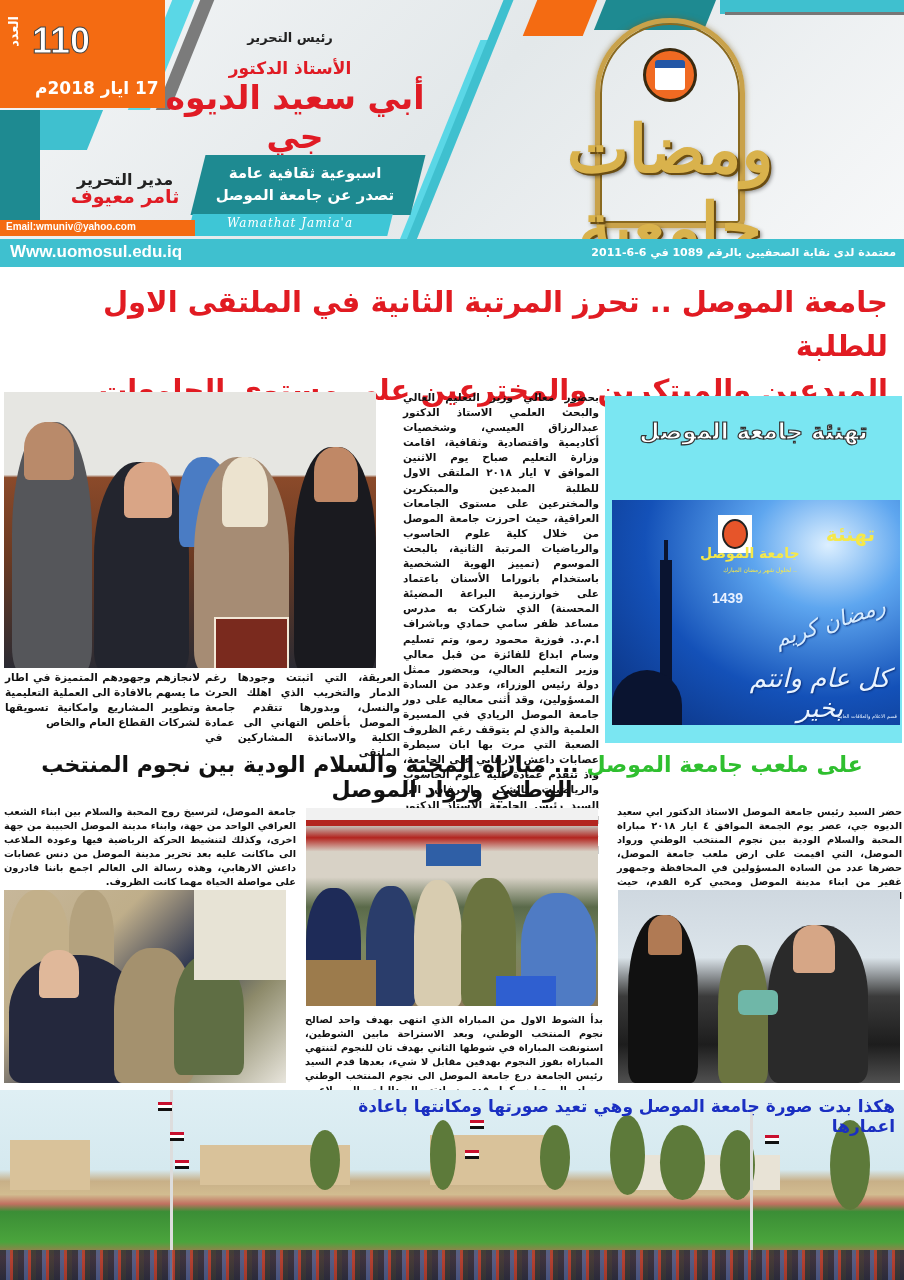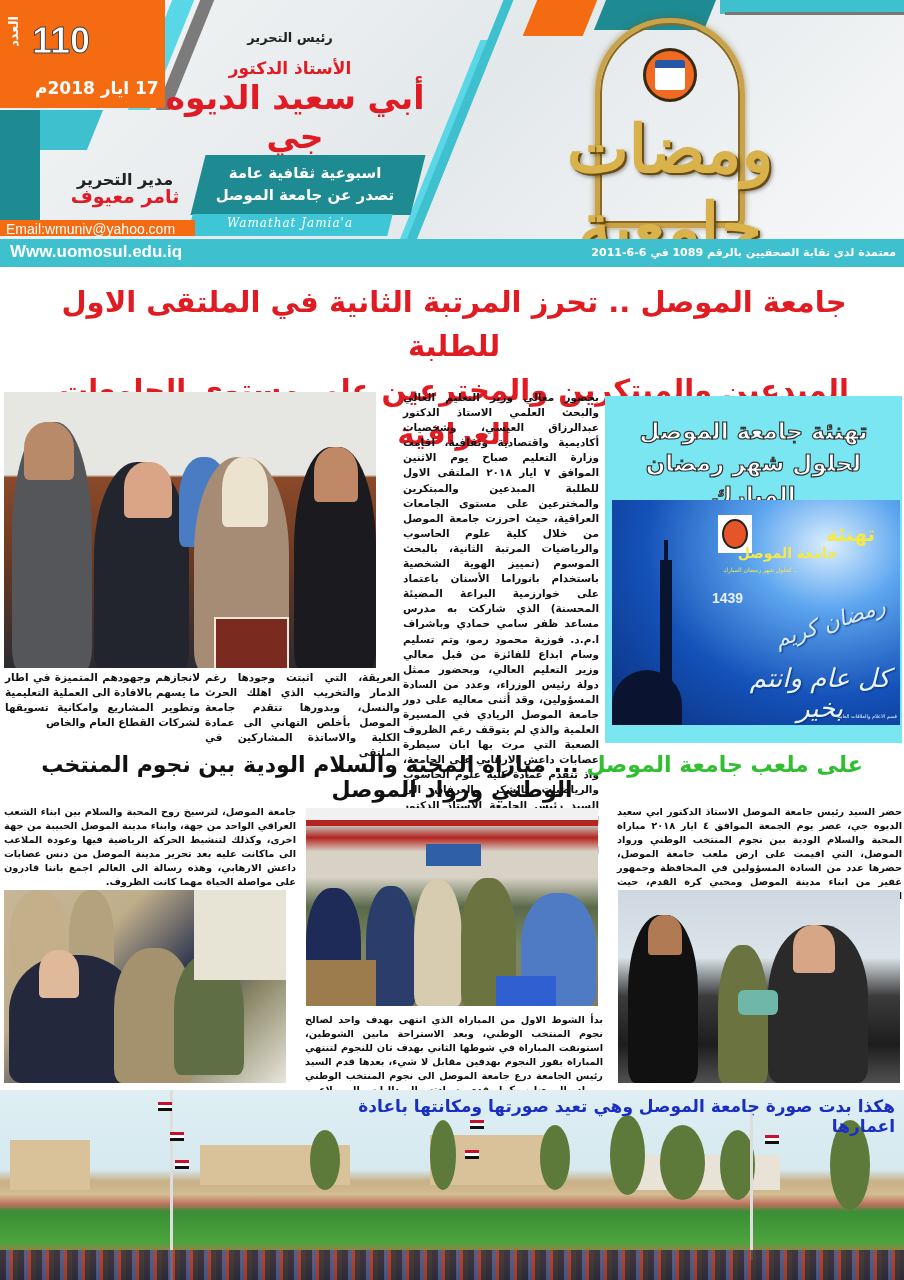--- a/index.html
+++ b/index.html
@@ -16,49 +16,49 @@
   .editor-title { left: 160px; top: 30px; width: 260px; text-align: center; font-size: 13px; font-weight: bold; color: #222; direction: rtl; }
   .editor-prefix { left: 160px; top: 58px; width: 260px; text-align: center; font-size: 17px; font-weight: bold; color: #e01b24; direction: rtl; }
   .editor-name { left: 150px; top: 78px; width: 290px; text-align: center; font-size: 33px; font-weight: bold; color: #e01b24; direction: rtl; }
   .tagline-box { left: 198px; top: 155px; width: 220px; height: 60px; background: #1e8a91; transform: skewX(-14deg); }
   .tagline { left: 205px; top: 162px; width: 200px; text-align: center; color: #fff; font-size: 15px; font-weight: bold; line-height: 22px; direction: rtl; }
   .latin-name-box { left: 190px; top: 214px; width: 200px; height: 22px; background: #3ec6d6; transform: skewX(-14deg); }
   .latin-name { left: 195px; top: 216px; width: 190px; text-align: center; color: #fff; font-family: "DejaVu Serif", serif; font-style: italic; font-size: 12px; letter-spacing: 1px; }
   .mgr-title { left: 60px; top: 170px; width: 130px; text-align: center; font-size: 16px; font-weight: bold; color: #222; direction: rtl; }
   .mgr-name { left: 50px; top: 185px; width: 150px; text-align: center; font-size: 19px; font-weight: bold; color: #e01b24; direction: rtl; }
   .email-bar { left: 0; top: 220px; width: 195px; height: 16px; background: #f46b12; }
-  .email { left: 6px; top: 221px; color: #fff; font-size: 14px; font-weight: normal; font-family: "Liberation Sans", sans-serif; }
+  .email { left: 6px; top: 221px; color: #fff; font-size: 10px; font-weight: bold; font-family: "Liberation Sans", sans-serif; }
 
   
   .logo-arch { left: 595px; top: 18px; width: 150px; height: 210px; border: 5px solid #c9a24a; border-radius: 75px 75px 8px 8px; box-shadow: inset 0 0 0 2px #8a6a20, 0 0 6px rgba(120,90,20,0.6); }
   .logo-seal { left: 643px; top: 48px; width: 54px; height: 54px; border-radius: 50%; background: #f06a22; border: 3px solid #3a2a10; display:flex; align-items:center; justify-content:center; }
   .logo-seal-inner { width: 30px; height: 30px; background: #fff; border-radius: 3px; border-top: 8px solid #2457a6; }
   .logo-title { left: 490px; top: 110px; width: 360px; text-align: center; font-family: "DejaVu Serif", serif; font-size: 66px; font-weight: bold; color: #d9b24c; direction: rtl; text-shadow: 2px 2px 0 #6b4d12, 3px 3px 4px rgba(0,0,0,0.45); letter-spacing: -2px; }
 
   .web-bar { left: 0; top: 239px; width: 904px; height: 28px; background: #3fc0cf; }
   .website { left: 10px; top: 242px; color: #fff; font-family: "Liberation Sans", sans-serif; font-size: 17px; font-weight: bold; }
   .license { left: 560px; top: 246px; width: 336px; text-align: right; color: #fff; font-size: 11px; font-weight: bold; direction: rtl; }
 
   
-  .headline1 { left: 20px; top: 280px; width: 868px; text-align: center; color: #e11b22; font-size: 29px; font-weight: bold; line-height: 44px; direction: rtl; font-family: "DejaVu Sans", sans-serif; }
+  .headline1 { left: 20px; top: 280px; width: 868px; text-align: right; color: #e11b22; font-size: 29px; font-weight: bold; line-height: 44px; direction: rtl; font-family: "DejaVu Sans", sans-serif; }
   .photo { background: #777; overflow: hidden; }
   .photo1 { left: 4px; top: 392px; width: 372px; height: 276px; background: linear-gradient(180deg, #e6e6e2 0%, #e6e6e2 30%, #8b4a2a 31%, #6b3a22 60%, #2b2b33 100%); }
   .p-person { position: absolute; border-radius: 45% 45% 10% 10%; }
   .col-text { font-size: 10.5px; line-height: 15.1px; color: #111; text-align: justify; direction: rtl; font-weight: bold; }
   .story1-col-right { left: 403px; top: 390px; width: 196px; }
   .story1-caption-r { left: 205px; top: 670px; width: 195px; }
   .story1-caption-l { left: 5px; top: 670px; width: 195px; }
 
   .ad-box { left: 605px; top: 396px; width: 297px; height: 347px; background: #7ae6f2; }
   .ad-title { left: 605px; top: 415px; width: 297px; text-align: center; font-size: 23px; font-weight: bold; color: #fff; line-height: 32px; direction: rtl; -webkit-text-stroke: 1.2px #333; }
   .ad-image { left: 612px; top: 500px; width: 288px; height: 225px; background: radial-gradient(ellipse at 75% 20%, #dcefff 0%, #5ea6ef 25%, #1451b8 60%, #0a2f7a 100%); overflow: hidden; }
   .ad-seal { left: 718px; top: 515px; width: 34px; height: 38px; background: #fff; display:flex; align-items:center; justify-content:center; }
   .ad-seal-inner { width: 26px; height: 30px; border-radius: 50%; background: #e6552a; border: 2px solid #222; }
   .ad-congrats { left: 760px; top: 522px; width: 115px; text-align: right; color: #f5e84a; font-size: 20px; font-weight: bold; direction: rtl; }
-  .ad-univ { left: 700px; top: 545px; width: 175px; text-align: center; color: #f5e84a; font-size: 14px; font-weight: bold; direction: rtl; }
+  .ad-univ { left: 700px; top: 545px; width: 175px; text-align: left; color: #f5e84a; font-size: 14px; font-weight: bold; direction: rtl; }
   .ad-sub { left: 700px; top: 566px; width: 120px; text-align: center; color: #f5e84a; font-size: 6px; direction: rtl; }
   .ad-year { left: 712px; top: 590px; color: #e9f1ff; font-size: 14px; font-weight: bold; font-family: "Liberation Sans", sans-serif; }
   .ad-calli1 { left: 760px; top: 610px; width: 140px; text-align: center; color: #d7ecff; font-family: "DejaVu Serif", serif; font-style: italic; font-size: 22px; transform: rotate(-18deg); direction: rtl; text-shadow: 1px 1px 2px #0a2f7a; }
   .ad-calli2 { left: 740px; top: 663px; width: 160px; text-align: center; color: #e8f3ff; font-family: "DejaVu Serif", serif; font-style: italic; font-size: 26px; direction: rtl; text-shadow: 1px 1px 2px #0a2f7a; }
   .ad-credit { left: 812px; top: 713px; width: 85px; text-align: right; color: #e8f3ff; font-size: 5px; direction: rtl; }
   .minaret { position: absolute; background: #0a1430; }
 
   
   .headline2 { left: 10px; top: 752px; width: 884px; text-align: center; font-size: 22px; font-weight: bold; color: #111; direction: rtl; }
   .headline2 .green { color: #2fbf2f; }
@@ -145,21 +145,20 @@
   <div class="abs" style="left:210px;top:225px;width:75px;height:55px;background:#7a2a1e;border:2px solid #f2e7d6;"></div>
 </div>
 
 <div class="abs col-text story1-col-right">بحضور معالي وزير التعليم العالي والبحث العلمي الاستاذ الدكتور عبدالرزاق العيسي، وشخصيات أكاديمية واقتصادية وثقافية، اقامت وزارة التعليم صباح يوم الاثنين الموافق ٧ ايار ٢٠١٨ الملتقى الاول للطلبة المبدعين والمبتكرين والمخترعين على مستوى الجامعات العراقية، حيث احرزت جامعة الموصل من خلال كلية علوم الحاسوب والرياضيات المرتبة الثانية، بالبحث الموسوم (تمييز الهوية الشخصية باستخدام بانوراما الأسنان باعتماد على خوارزمية البراعة المضيئة المحسنة) الذي شاركت به مدرس مساعد ظفر سامي حمادي وباشراف ا.م.د. فوزية محمود رمو، وتم تسليم وسام ابداع للفائزة من قبل معالي وزير التعليم العالي، وبحضور ممثل دولة رئيس الوزراء، وعدد من السادة المسؤولين، وقد أثنى معاليه على دور جامعة الموصل الريادي في المسيرة العلمية والذي لم يتوقف رغم الظروف الصعبة التي مرت بها ابان سيطرة عصابات داعش الارهابي على الجامعة، واذ تتقدم عمادة كلية علوم الحاسوب والرياضيات بالشكر والعرفان الى السيد رئيس الجامعة الاستاذ الدكتور ابي سعيد الديوه جي، الذي لم يدخر جهدا من اجل النهوض بالمستوى العلمي والثقافي لجامعتنا</div>
 <div class="abs col-text story1-caption-r">العريقة، التي اثبتت وجودها رغم الدمار والتخريب الذي اهلك الحرث والنسل، وبدورها تتقدم جامعة الموصل بأخلص التهاني الى عمادة الكلية والاساتذة المشاركين في الملتقى</div>
 <div class="abs col-text story1-caption-l">لانجازهم وجهودهم المتميزة في اطار ما يسهم بالافادة الى العملية التعليمية وتطوير المشاريع وامكانية تسويقها لشركات القطاع العام والخاص</div>
 
 <div class="abs ad-box"></div>
 <div class="abs ad-title">
   <div>تهنئة جامعة الموصل</div>
-  <div>لحلول شهر رمضان المبارك</div>
 </div>
 <div class="abs ad-image">
   <div class="minaret" style="left:48px;top:60px;width:12px;height:170px;"></div>
   <div class="minaret" style="left:52px;top:40px;width:4px;height:30px;"></div>
   <div class="minaret" style="left:0;top:170px;width:70px;height:60px;border-radius:40px 40px 0 0;"></div>
 </div>
 <div class="abs ad-seal">
     <div class="ad-seal-inner"></div>
   </div>
 <div class="abs ad-congrats">تهنئة</div>

